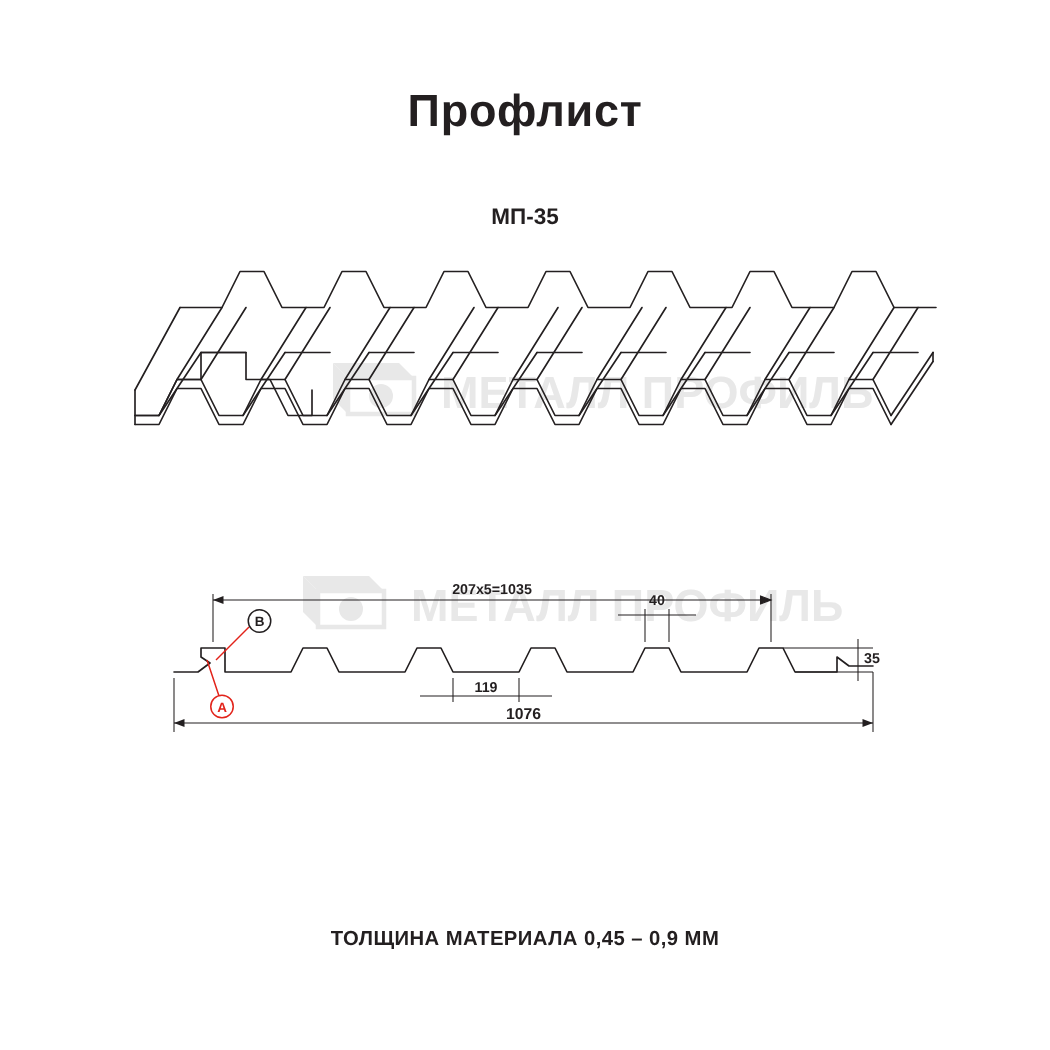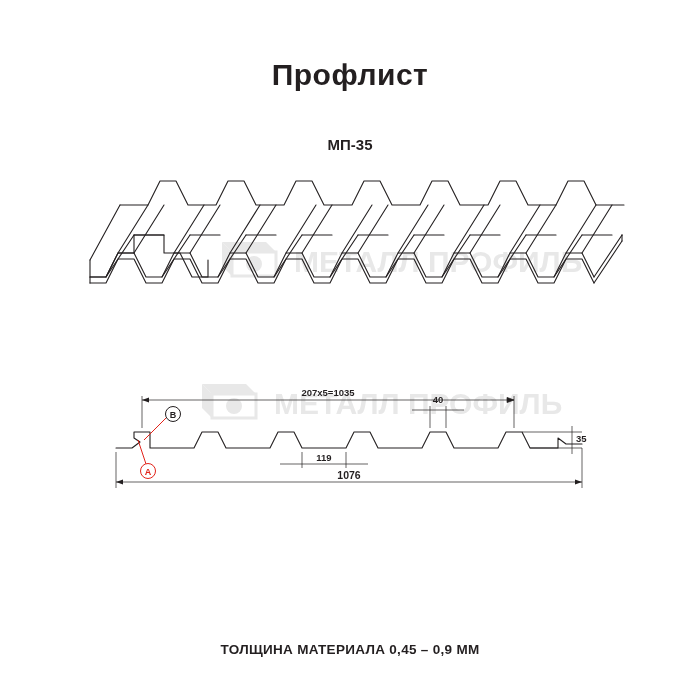--- a/index.html
+++ b/index.html
@@ -45,21 +45,20 @@
   .footer-note {
     position: absolute;
     top: 618px;
     left: 0;
     width: 700px;
     text-align: center;
     font-size: 13.5px;
     font-weight: bold;
     letter-spacing: 0.3px;
     color: #231f20;
-    margin-top: 24px;
   }
   .iso-wrap {
     position: absolute;
     left: 60px;
     top: 165px;
     width: 580px;
     height: 150px;
   }
   .profile-wrap {
     position: absolute;

